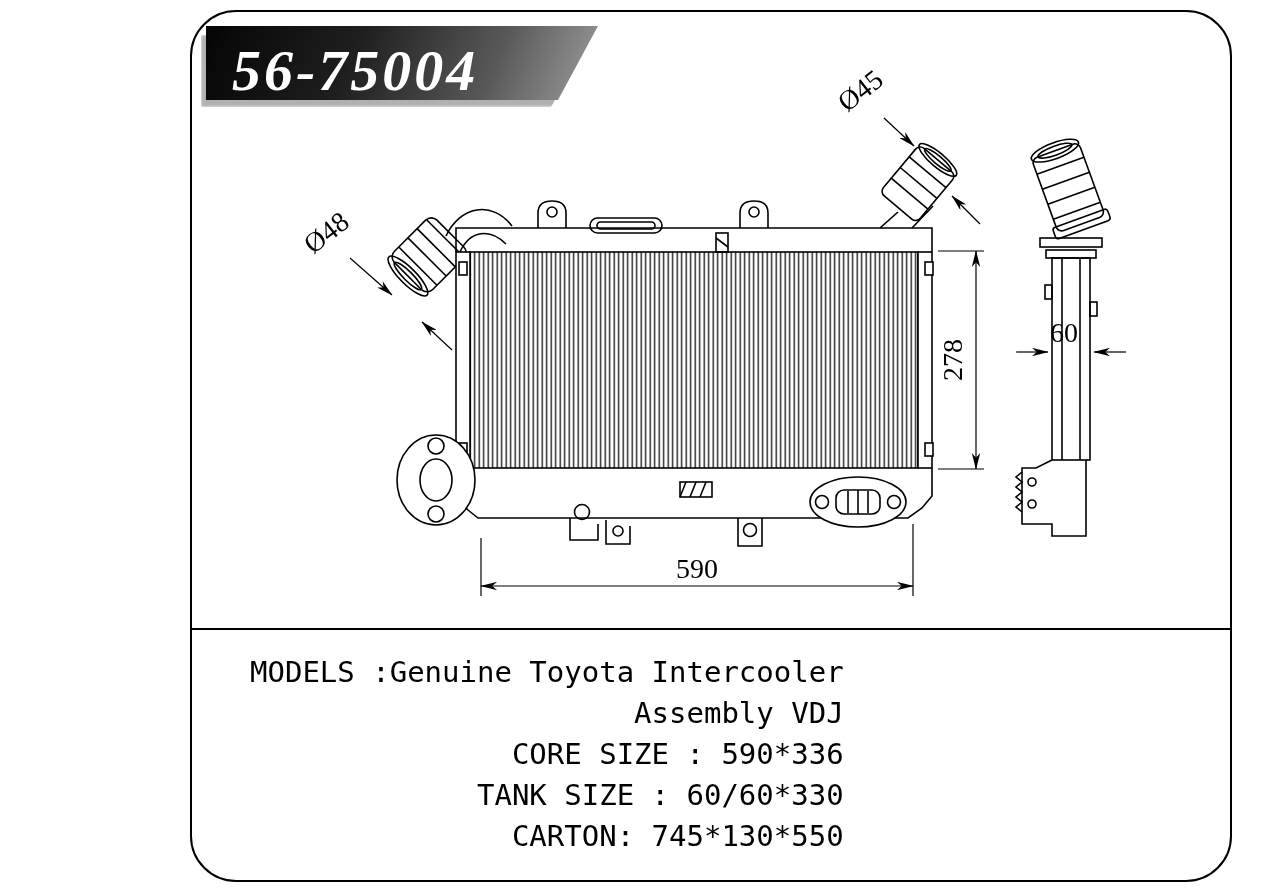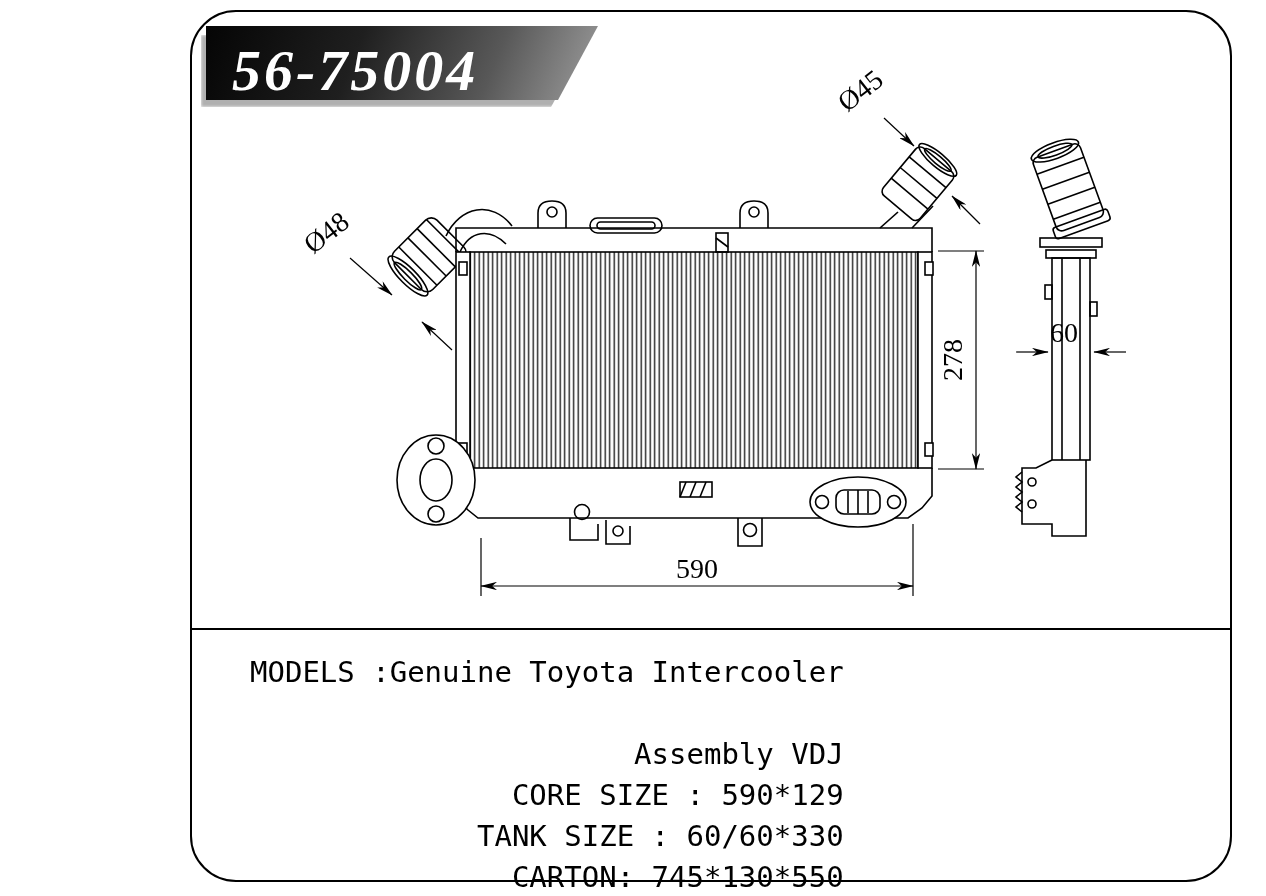--- a/index.html
+++ b/index.html
@@ -14,21 +14,21 @@
                 clip-path:polygon(0 0,100% 0,calc(100% - 40px) 100%,0 100%);filter:blur(1.5px);}
   .badge{position:absolute;left:190px;top:26px;width:392px;height:74px;
          background:linear-gradient(112deg,#050505 0%,#1f1f1f 38%,#585858 72%,#9e9e9e 100%);
          clip-path:polygon(0 0,100% 0,calc(100% - 40px) 100%,0 100%);
          display:flex;align-items:flex-end;padding-left:26px;box-sizing:border-box;margin-left:16px;}
   .badge-text{font-family:"Liberation Serif",serif;font-style:italic;font-weight:bold;
               font-size:58px;color:#ffffff;letter-spacing:3px;line-height:1;}
   .specs-left{position:absolute;left:250px;top:652px;font-size:29px;text-align:right;}
   .specs-right{position:absolute;left:855px;top:668px;font-size:29px;}
   .spec-row{height:41px;line-height:41px;white-space:pre;}
-  .indent{padding-left:145px;margin-top:41px;}
+  .indent{padding-left:145px;}
   svg text{font-family:"Liberation Serif",serif;}
 </style>
 </head>
 <body>
 
 <div class="page">
 
   <div class="frame"></div>
 
   <svg class="drawing" viewBox="190 10 1044 620" xmlns="http://www.w3.org/2000/svg">
@@ -169,19 +169,19 @@
   <div class="badge-shadow"></div>
   <div class="badge">
     <span class="badge-text">56-75004</span>
   </div>
 
   <div class="divider"></div>
 
   <div class="specs-left">
     <div class="spec-row">MODELS :Genuine Toyota Intercooler</div>
     <div class="spec-row indent">Assembly VDJ</div>
-    <div class="spec-row">CORE SIZE : 590*129</div>
+    <div class="spec-row">CORE SIZE : 590*336</div>
     <div class="spec-row">TANK SIZE : 60/60*330</div>
     <div class="spec-row">CARTON: 745*130*550</div>
   </div>
 
 
 </div>
 
 </body></html>

